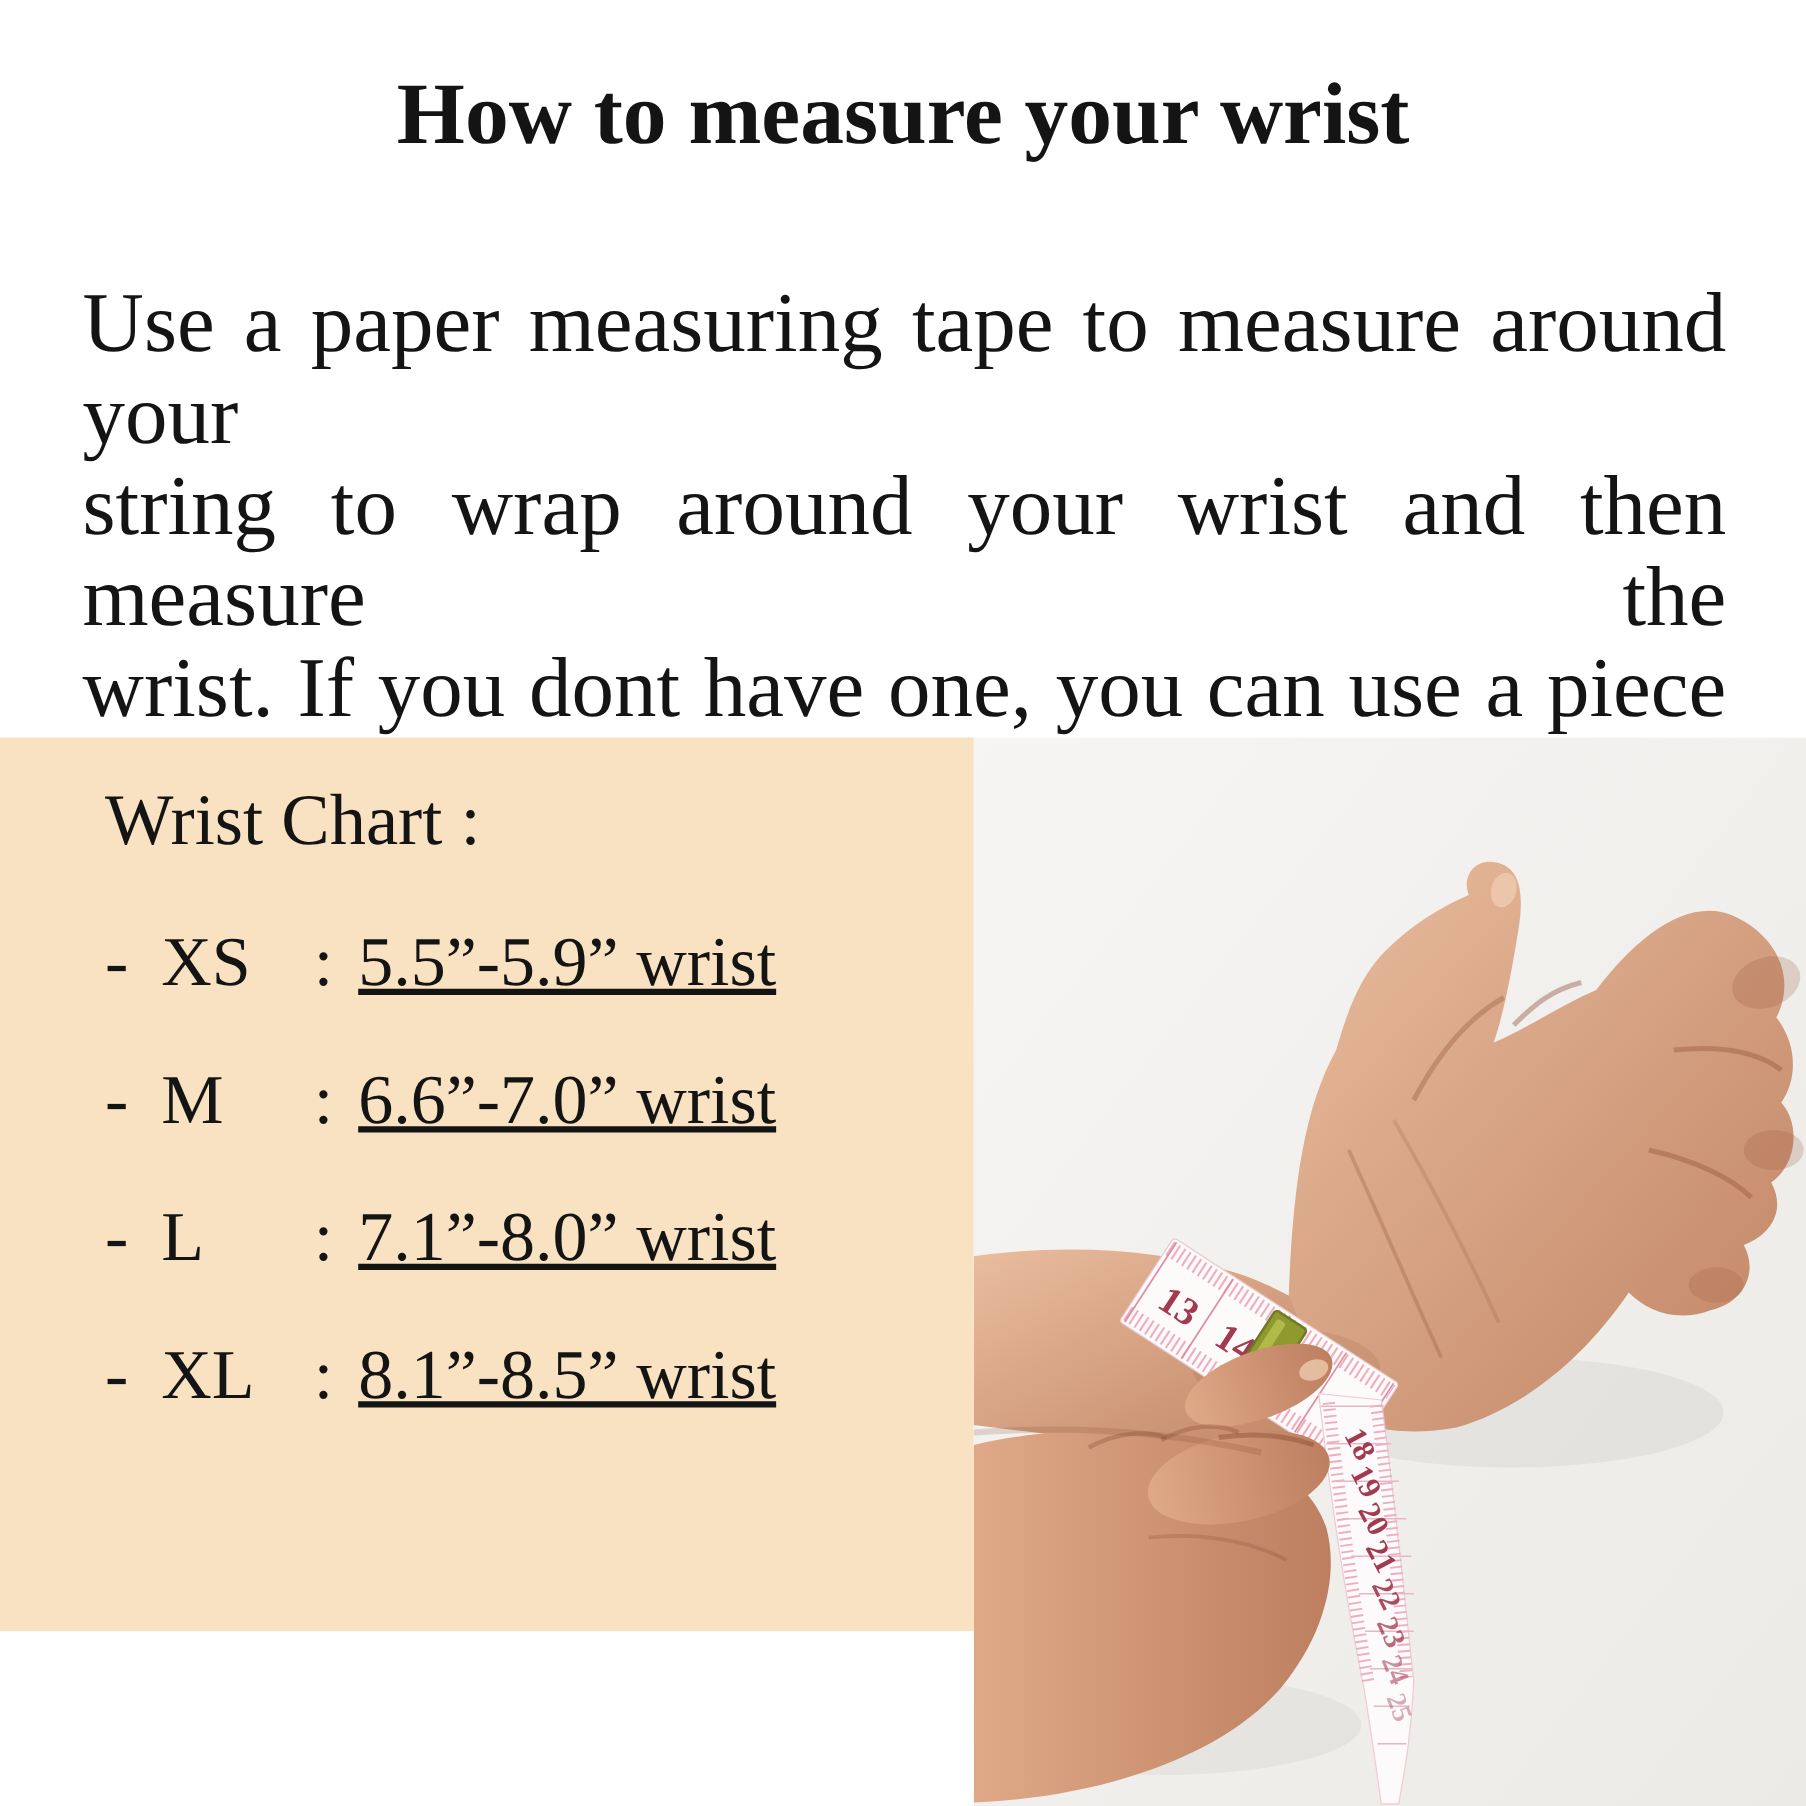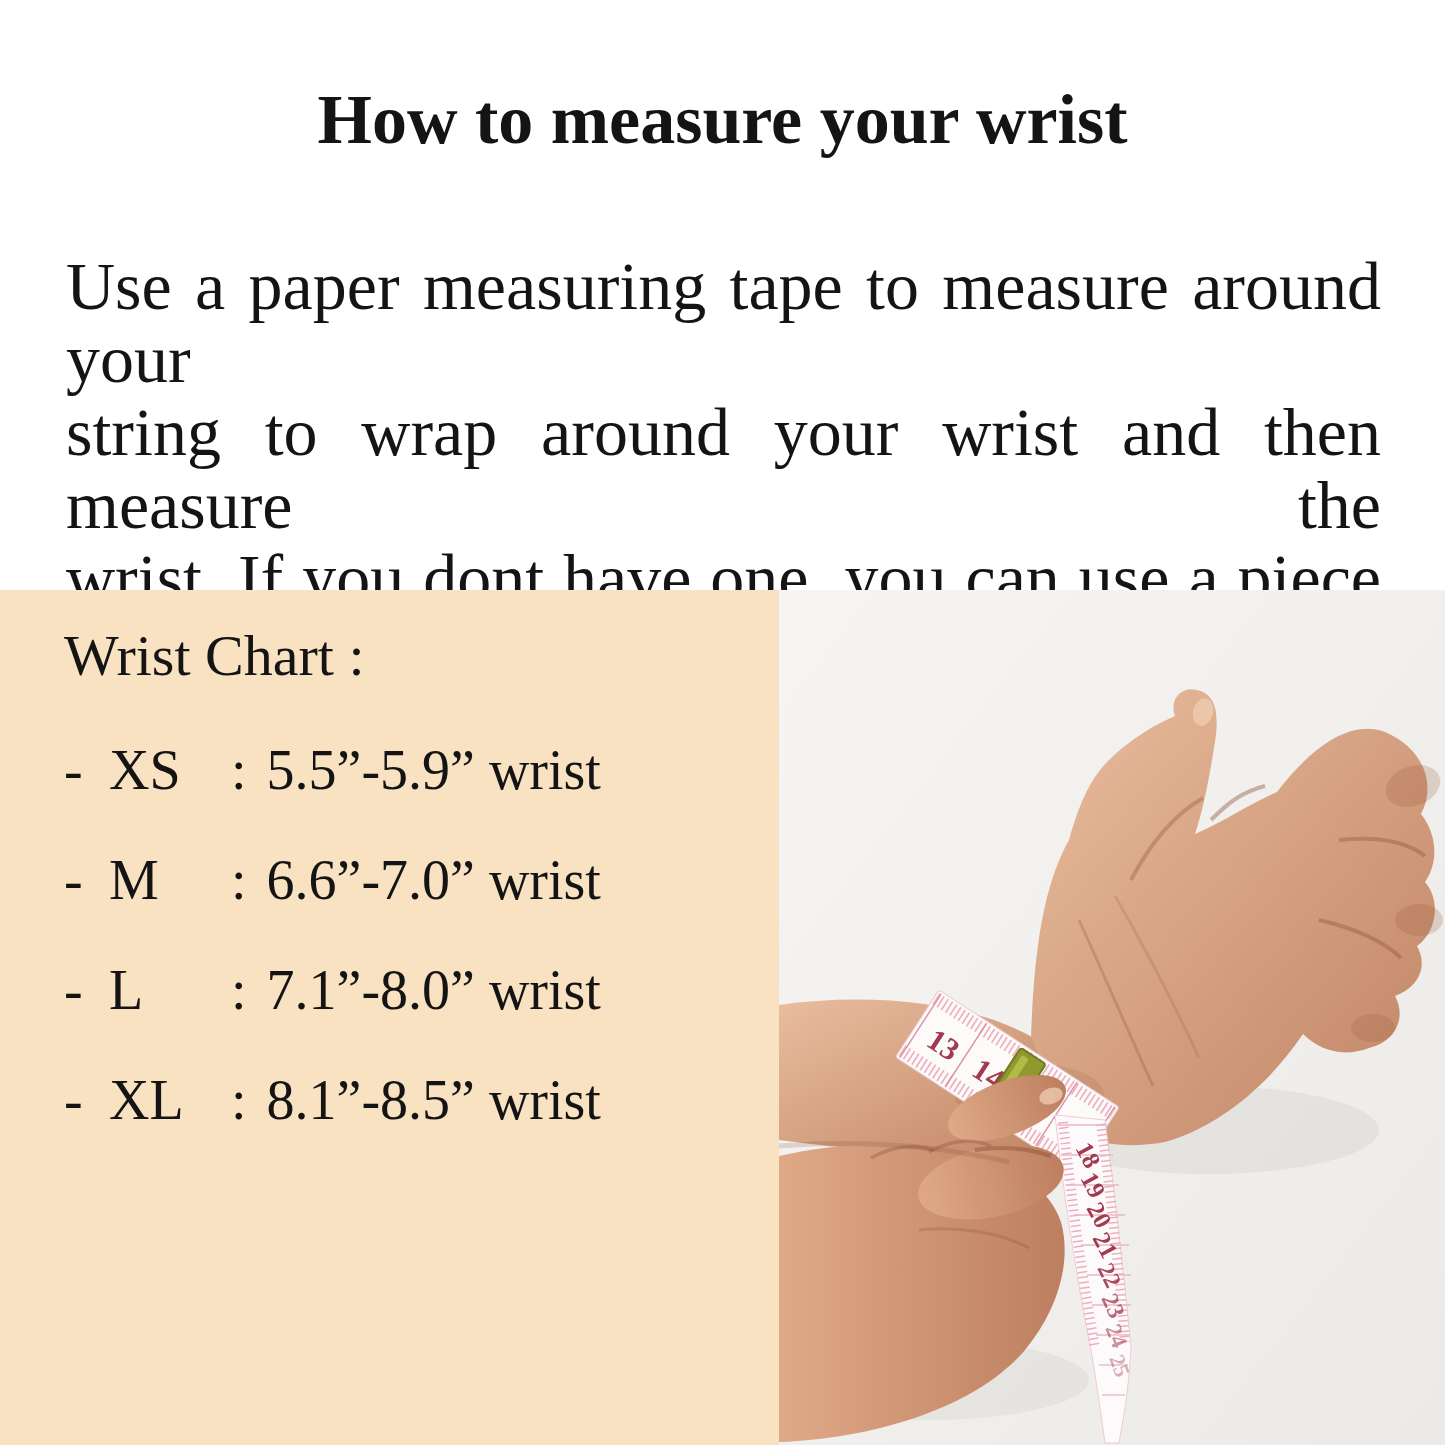--- a/index.html
+++ b/index.html
@@ -6,21 +6,21 @@
   .page{
     position:relative;
     width:1445px;height:1445px;
     background:#ffffff;
     font-family:"Liberation Serif", serif;
     color:var(--text,#141414);
     overflow:hidden;
   }
   .title{
     margin:0;
-    padding-top:80px;
+    padding-top:52px;
     text-align:center;
     font-size:70px;
     font-weight:700;
     letter-spacing:0px;
   }
   .intro{
     margin:90px 64px 0 66px;
     font-size:68px;
     line-height:73px;
   }
@@ -32,35 +32,36 @@
   .intro-line:last-child{
     text-align-last:left;
   }
   .bottom{
     position:absolute;
     left:0;top:590px;
     width:1445px;height:855px;
     display:flex;
   }
   .panel{
-    width:779px;height:855px;
+    width:779px;height:715px;
     background:var(--panel_beige,#f8e2c2);
     box-sizing:border-box;
-    padding:30px 0 0 64px;
+    padding:30px 0 0 84px;
   }
   .chart-heading{
     font-size:58px;
     line-height:72px;
     margin-bottom:48px;
   }
   .size-row{
     font-size:56px;
     line-height:60px;
     margin-bottom:50px;
     white-space:nowrap;
+    text-decoration:underline;
   }
   .bullet{display:inline-block;width:45px;}
   .size-label{display:inline-block;min-width:108px;}
   .size-colon{display:inline-block;margin-left:14px;margin-right:20px;}
   .photo{
     width:666px;height:855px;
     position:relative;
   }
   .photo svg{display:block;width:666px;height:855px;}
   .tape-num{

